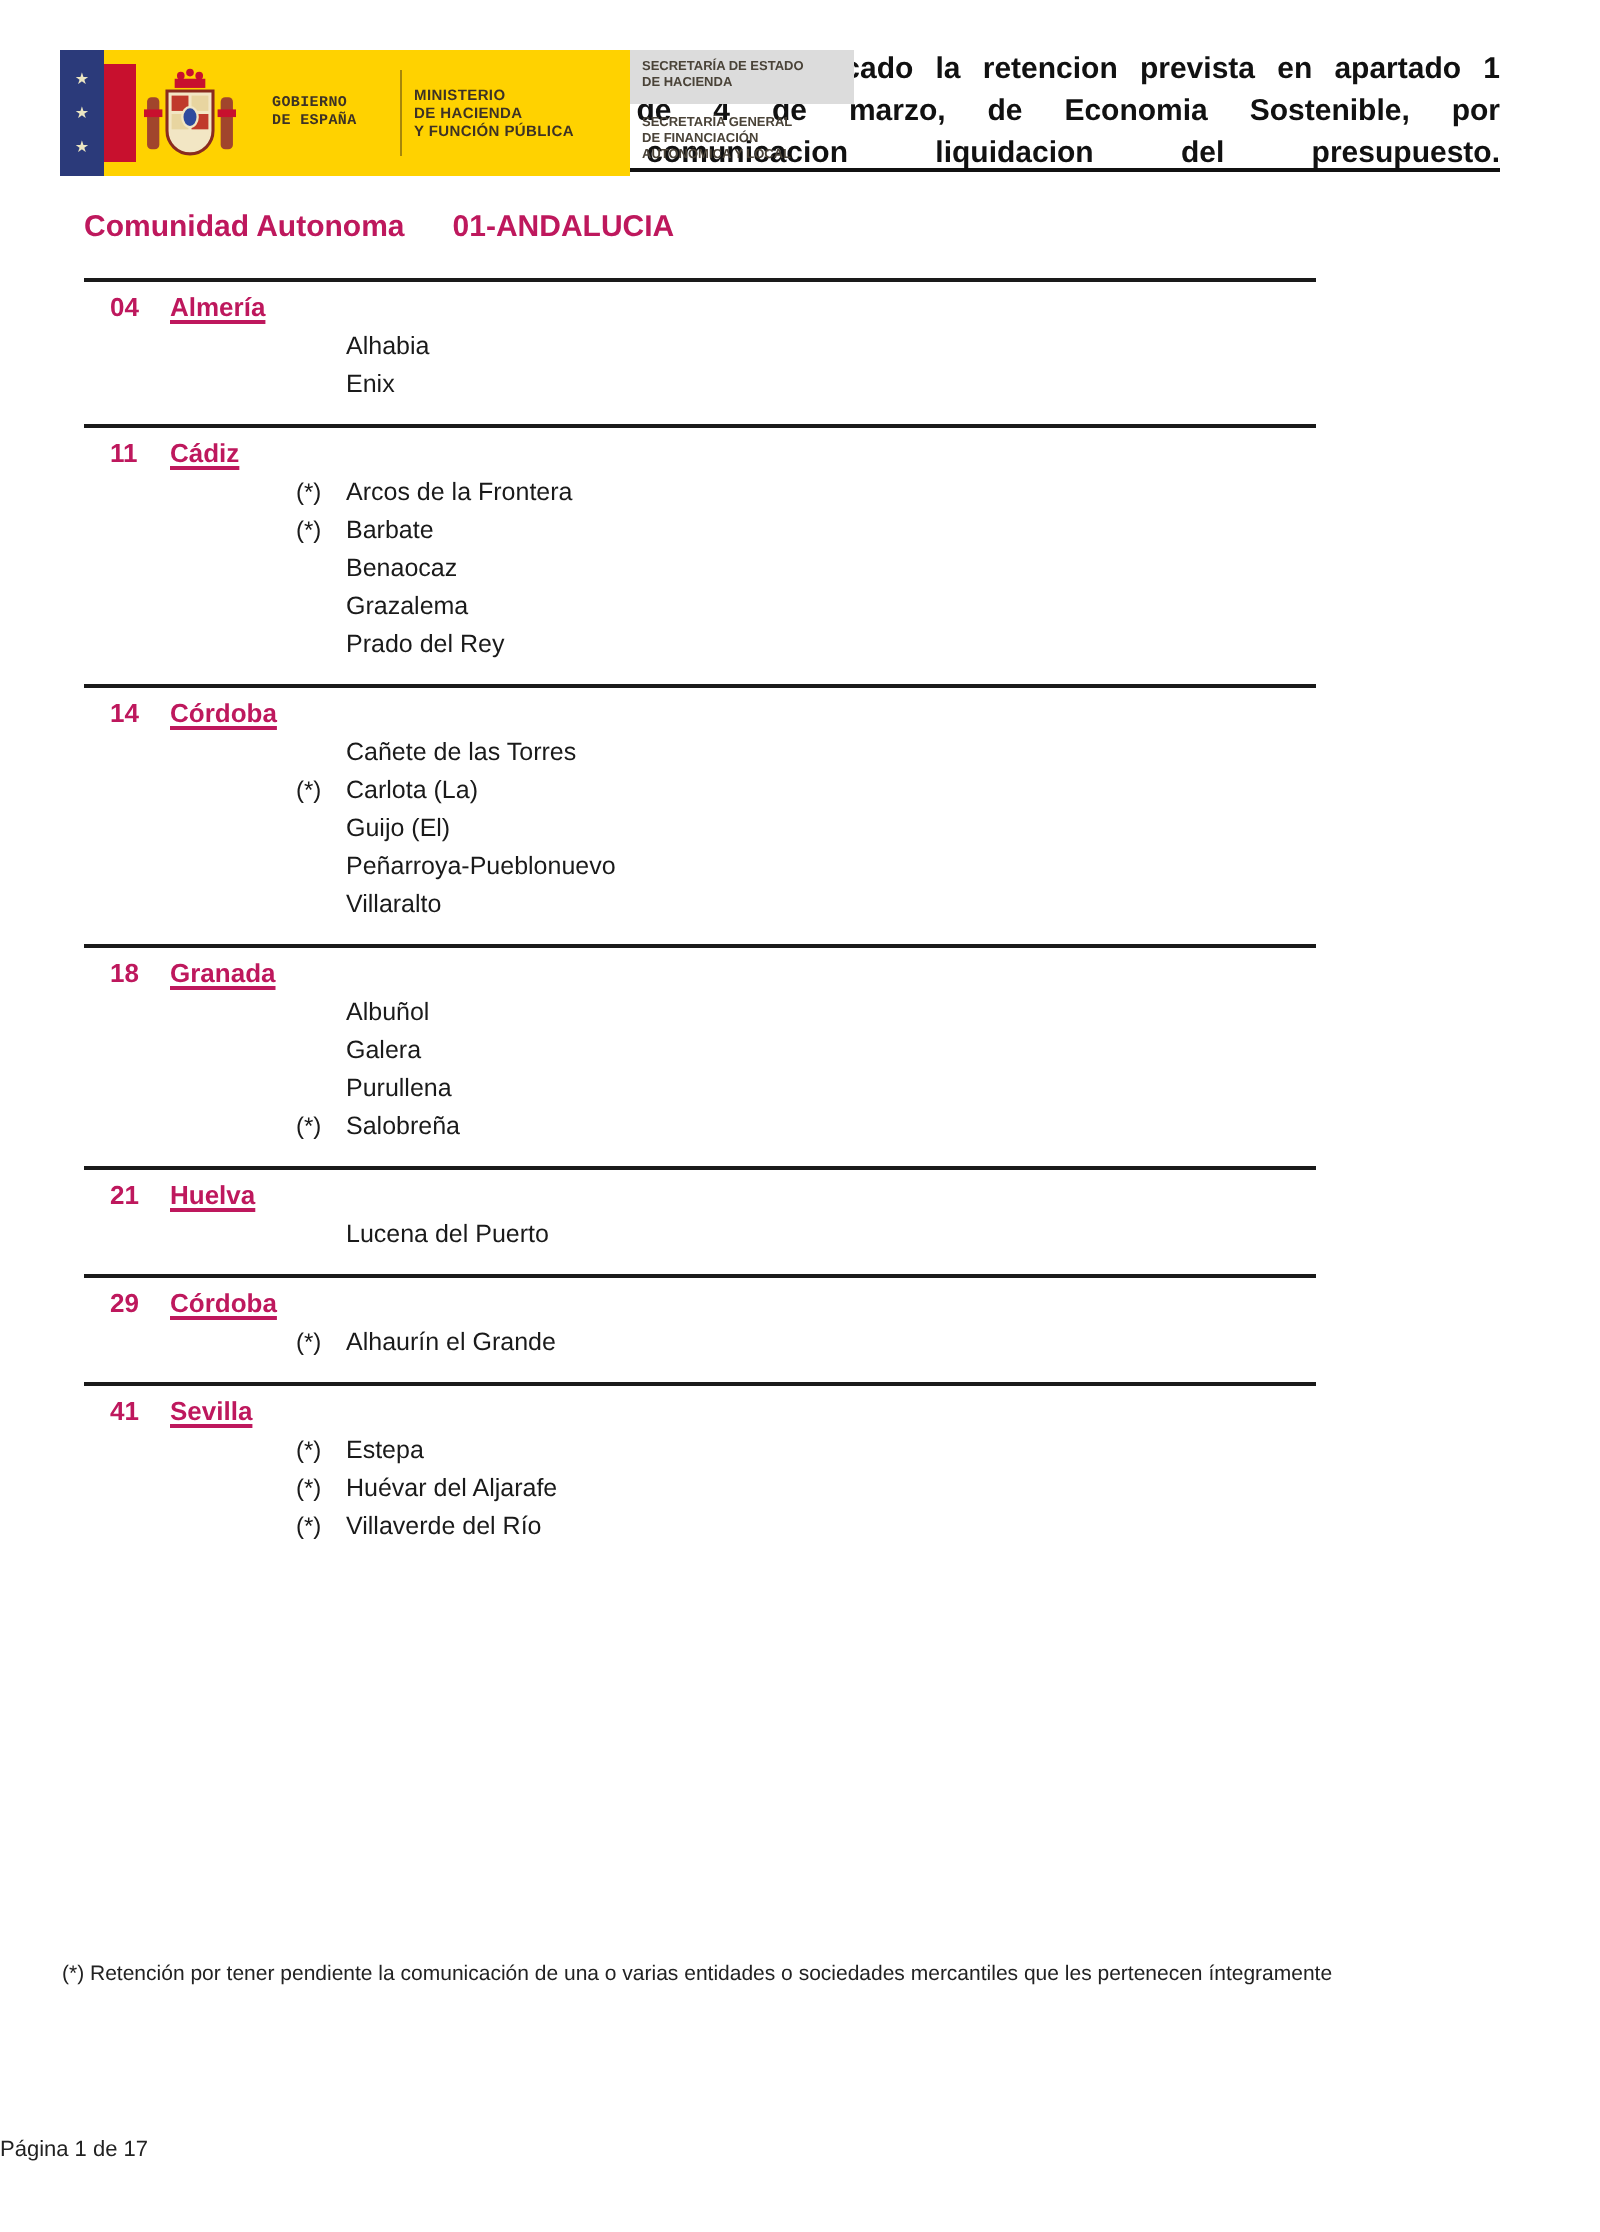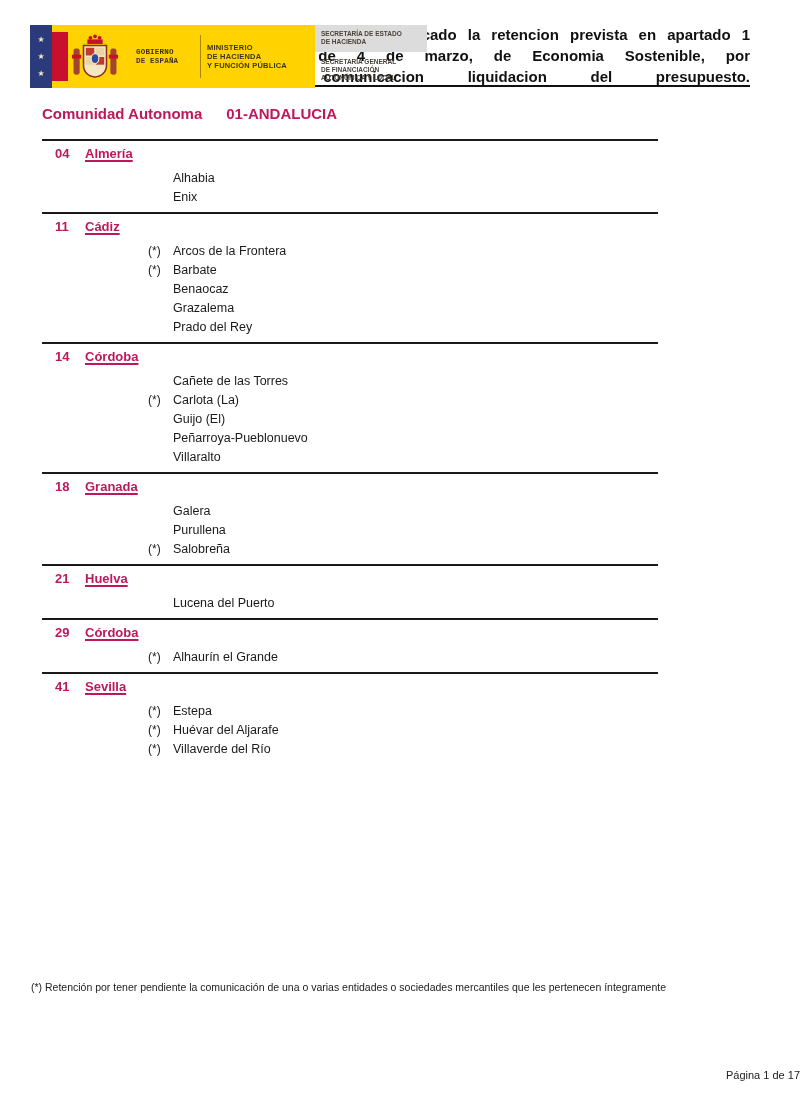--- a/index.html
+++ b/index.html
@@ -29,26 +29,26 @@
 
   
   .region { margin:18px 0 0 42px; display:flex; gap:24px; font-weight:bold; font-size:15px; color:#be185d; }
 
   
   .table { margin:17px 0 0 42px; width:616px; }
   .section { border-top:2px solid #1a1a1a; padding:5px 0 8px; }
   .prov-head { display:flex; height:20px; align-items:flex-start; padding-left:13px; font-weight:bold; font-size:13px; color:#be185d; }
   .prov-code { width:30px; }
   .prov-name { text-decoration:underline; text-decoration-thickness:1.5px; text-underline-offset:2px; }
-  .muni-row { display:flex; height:19px; align-items:flex-end; padding-left:106px; font-size:12.5px; color:#1a1a1a; }
+  .muni-row { display:flex; height:19px; align-items:flex-start; padding-left:106px; font-size:12.5px; color:#1a1a1a; }
   .muni-mark { width:25px; font-size:12px; }
 
   
   .foot-note { position:absolute; left:31px; top:981px; font-size:10.5px; color:#222; }
-  .page-num { position:absolute; left:0; right:0; top:1069px; text-align:right; font-size:11px; color:#222; }
+  .page-num { position:absolute; left:0; right:0; top:1069px; text-align:left; font-size:11px; color:#222; }
 </style>
 </head>
 <body>
 
 <div class="page">
 
   <div class="header">
     <div class="logo-yellow">
       <div class="flag-navy">
         <span class="star">★</span>
@@ -174,20 +174,24 @@
       </div>
     </div>
 
     <div class="section">
       <div class="prov-head">
         <span class="prov-code">18</span>
         <span class="prov-name">Granada</span>
       </div>
       <div class="muni-row">
         <span class="muni-mark"></span>
+        <span class="muni-name">Albuñol</span>
+      </div>
+      <div class="muni-row">
+        <span class="muni-mark"></span>
         <span class="muni-name">Galera</span>
       </div>
       <div class="muni-row">
         <span class="muni-mark"></span>
         <span class="muni-name">Purullena</span>
       </div>
       <div class="muni-row">
         <span class="muni-mark">(*)</span>
         <span class="muni-name">Salobreña</span>
       </div>

